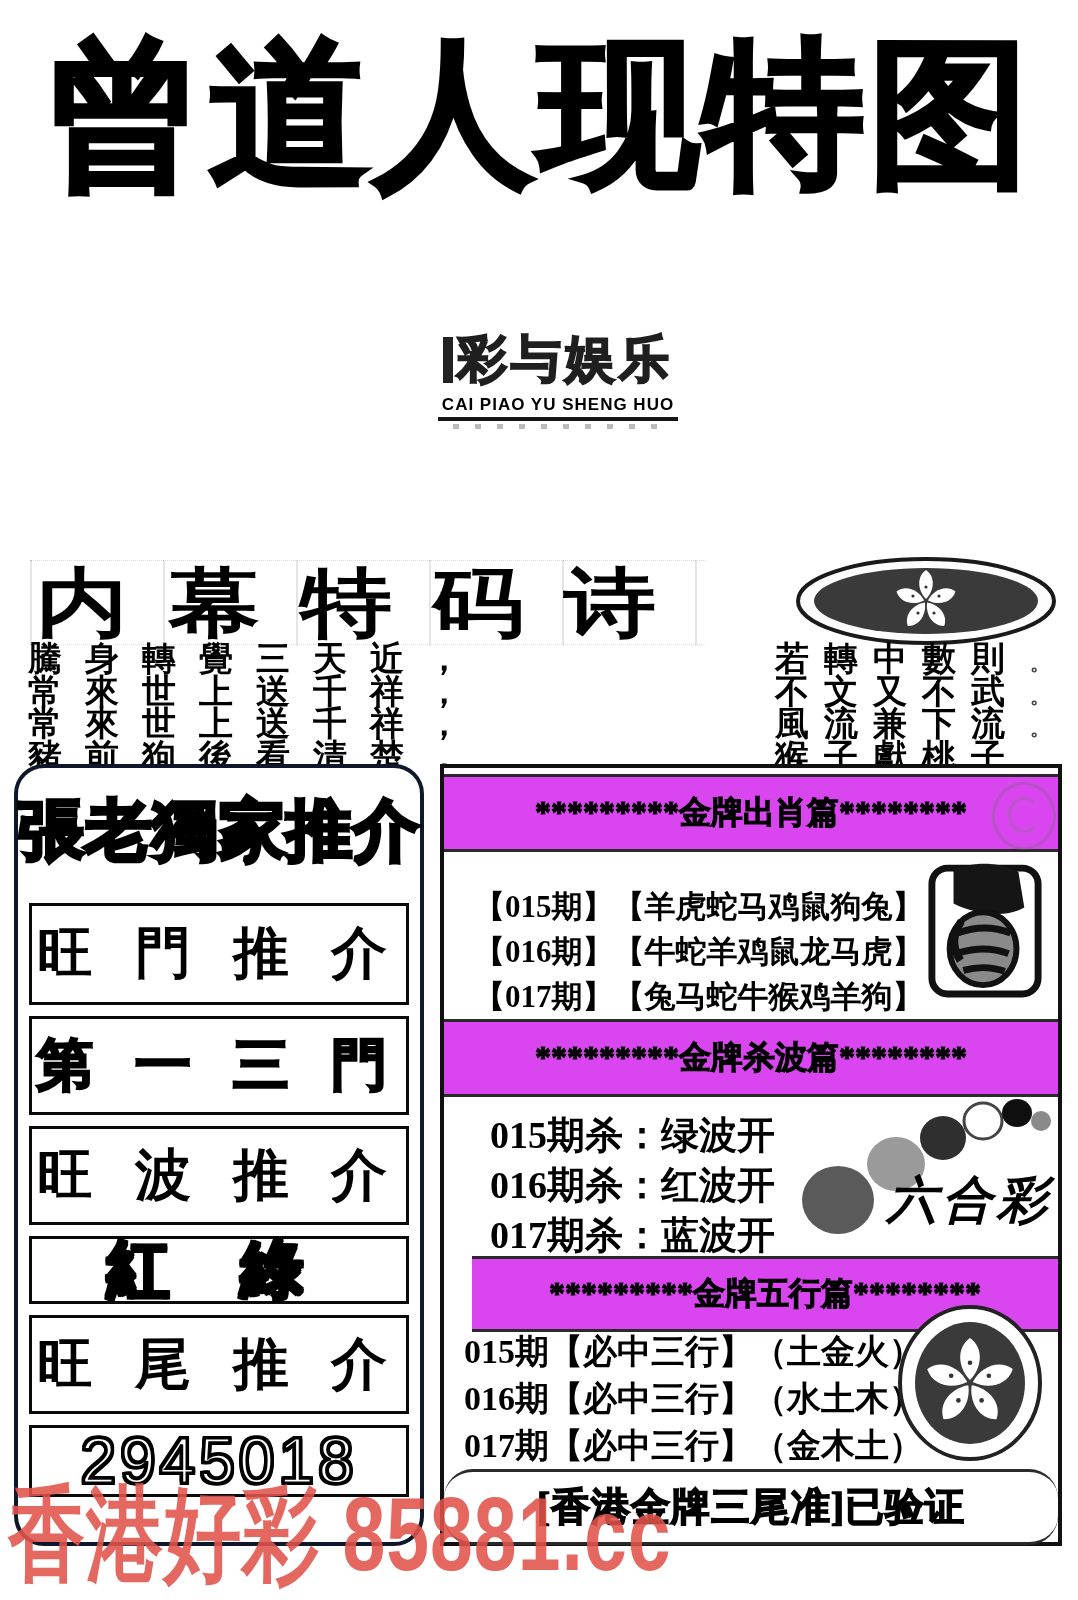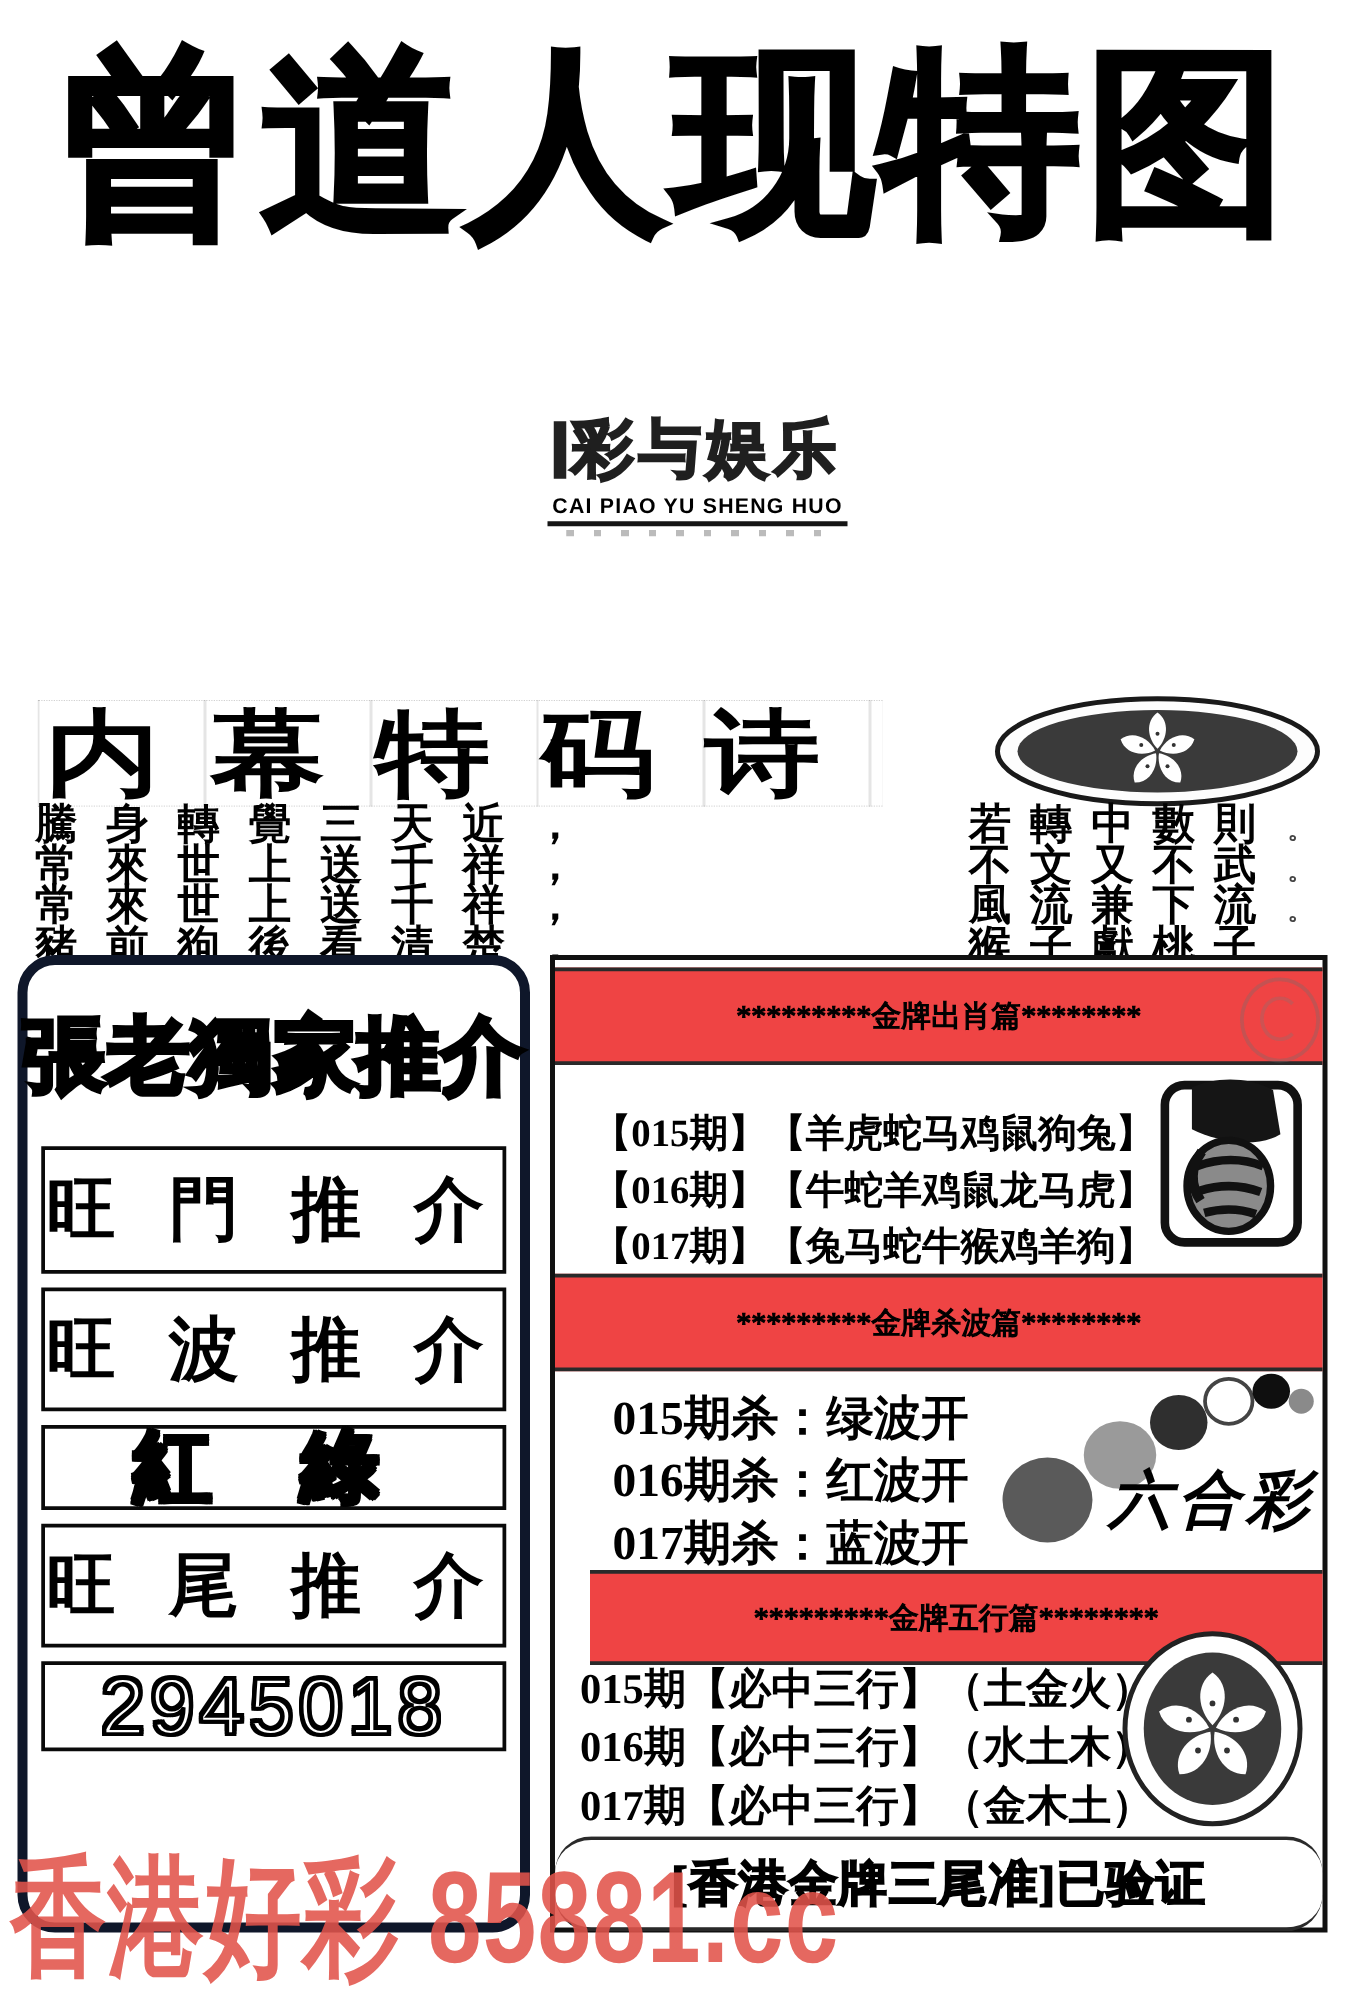--- a/index.html
+++ b/index.html
@@ -30,41 +30,41 @@
     background-image:repeating-linear-gradient(90deg,rgba(0,0,0,.10) 0 2px,transparent 2px 133px);}
   .poem-seal{position:absolute;left:793px;top:556px;width:266px;height:90px;}
   .poem-lines{position:absolute;left:28px;top:636px;width:1022px;}
   .poem-line{display:flex;align-items:baseline;height:32.5px;font-size:34px;font-weight:700;}
   .poem-line .pl{letter-spacing:23px;white-space:nowrap;}
   .poem-line .pr{margin-left:auto;letter-spacing:15px;white-space:nowrap;}
   .poem-line .pe{width:30px;text-align:right;font-size:20px;color:#444;}
 
   
   .left-panel{position:absolute;left:14px;top:764px;width:410px;height:782px;box-sizing:border-box;
-    border:8px solid #0f172a;border-radius:30px;padding:12px 8px;background:#fff;}
+    border:4px solid #0f172a;border-radius:30px;padding:2px 8px;background:#fff;}
   .lp-header{height:122px;display:flex;align-items:center;justify-content:center;
     font-family:"Liberation Sans","DejaVu Sans",sans-serif;font-size:66px;font-weight:900;
     -webkit-text-stroke:4px #000;letter-spacing:1px;white-space:nowrap;}
   .lp-row{border:3px solid #0a0a0a;margin:11px 3px 0;box-sizing:border-box;
     display:flex;align-items:center;justify-content:center;font-weight:700;
     font-size:56px;letter-spacing:14px;white-space:nowrap;}
   .rh-a{height:102px}.rh-b{height:99px}.rh-c{height:99px}.rh-d{height:68px}.rh-e{height:99px}.rh-f{height:72px}
   .lp-heavy{font-weight:900;-webkit-text-stroke:2.5px #000;}
   .lp-outline{color:#fff;-webkit-text-stroke:3px #000;font-size:62px;letter-spacing:28px;
     text-shadow:2px 0 #000,-2px 0 #000,0 2px #000,0 -2px #000,2px 2px #000,-2px -2px #000,2px -2px #000,-2px 2px #000;}
   .lp-num{font-family:"Liberation Sans","DejaVu Sans",sans-serif;color:#fff;font-weight:400;
     -webkit-text-stroke:3px #000;font-size:64px;letter-spacing:4px;
     text-shadow:2px 0 #000,-2px 0 #000,0 2px #000,0 -2px #000,2px 2px #000,-2px -2px #000,2px -2px #000,-2px 2px #000;}
 
   
   .right-panel{position:absolute;left:440px;top:764px;width:622px;height:782px;box-sizing:border-box;
     border:4px solid #111;background:#fff;}
   .rp-bar{position:absolute;left:0;right:0;border-top:3px solid #2a2a2a;border-bottom:3px solid #2a2a2a;
-    display:flex;align-items:center;justify-content:center;font-weight:400;font-size:24px;
-    letter-spacing:0;-webkit-text-stroke:1px #000;white-space:nowrap;background:#ef4444;}
+    display:flex;align-items:center;justify-content:center;font-weight:700;font-size:32px;
+    letter-spacing:0;-webkit-text-stroke:1px #000;white-space:nowrap;background:#d946ef;}
   .bar1{top:6px;height:72px;}
   .bar2{top:251px;height:72px;}
   .bar3{top:488px;height:70px;margin-left:28px;}
   .rp-footer{position:absolute;left:0;right:0;top:701px;height:70px;border-top:3px solid #2a2a2a;
     border-bottom:3px solid #2a2a2a;display:flex;align-items:center;justify-content:center;
     font-size:39px;font-weight:900;-webkit-text-stroke:1.5px #000;letter-spacing:1px;white-space:nowrap;border-radius:29px;}
   .rp-rows1{position:absolute;left:30px;top:116px;font-size:31px;font-weight:900;line-height:45px;white-space:nowrap;}
   .rp-rows2{position:absolute;left:46px;top:342px;font-size:38px;font-weight:700;line-height:50px;white-space:nowrap;}
   .rp-rows3{position:absolute;left:20px;top:560px;font-size:34px;font-weight:700;line-height:47px;white-space:nowrap;}
   .fist{position:absolute;right:14px;top:94px;width:118px;height:138px;}
@@ -141,20 +141,21 @@
     <div class="poem-line">
       <span class="pl">豬前狗後看清楚，</span>
       <span class="pr">猴子獻桃子</span>
       <span class="pe">。</span>
     </div>
   </div>
 
   <div class="left-panel">
     <div class="lp-header">張老獨家推介</div>
     <div class="lp-row rh-a">旺 門 推 介</div>
+    <div class="lp-row rh-b lp-heavy">第 一 三 門</div>
     <div class="lp-row rh-c">旺 波 推 介</div>
     <div class="lp-row rh-d lp-outline">紅 綠</div>
     <div class="lp-row rh-e">旺 尾 推 介</div>
     <div class="lp-row rh-f lp-num">2945018</div>
   </div>
 
   <div class="right-panel">
 
     <div class="rp-bar bar1">*********金牌出肖篇********</div>
     <div class="faint-stamp"></div>

